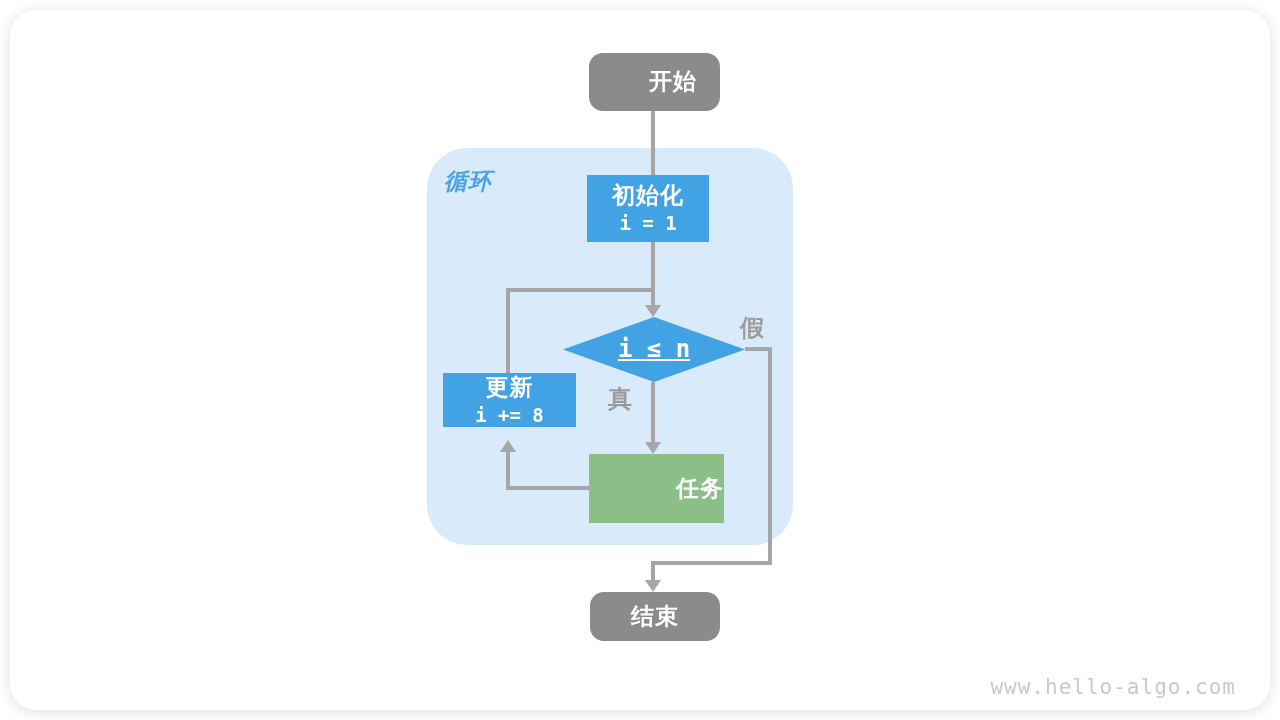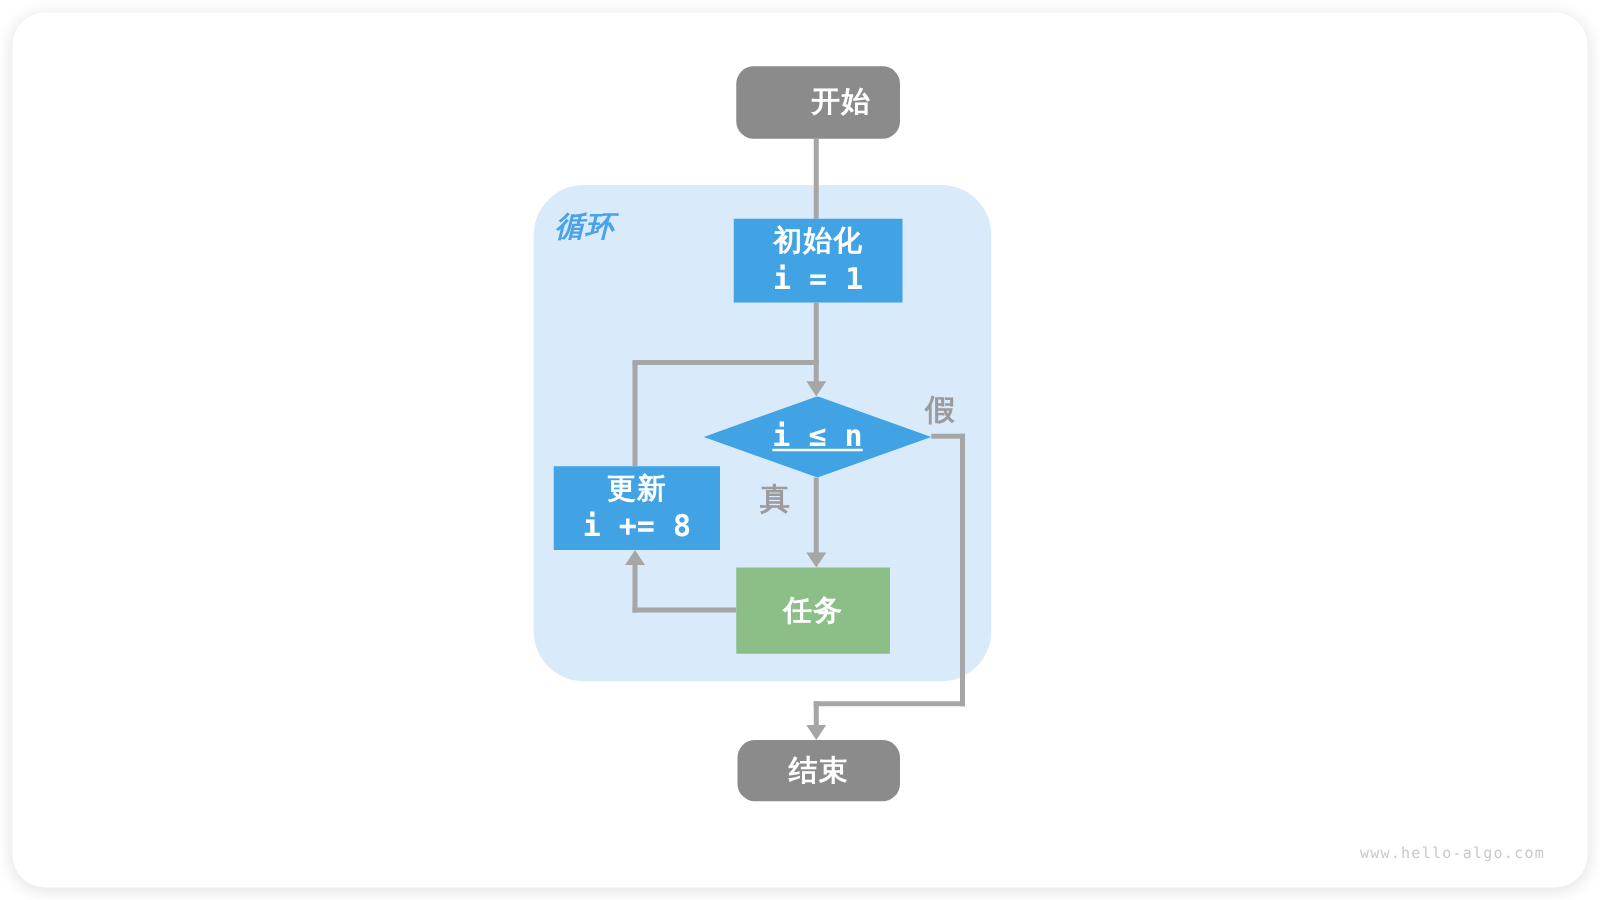--- a/index.html
+++ b/index.html
@@ -36,26 +36,26 @@
   }
   
   .node{
     position:absolute;display:flex;flex-direction:column;
     align-items:center;justify-content:center;
     color:#ffffff;font-weight:bold;text-align:center;
   }
   .node .zh{font-size:23px;line-height:1.3;letter-spacing:1px;}
   .node .code{
     font-family:"DejaVu Sans Mono","Liberation Mono",monospace;
-    font-size:24px;font-weight:bold;line-height:1.3;
+    font-size:19px;font-weight:bold;line-height:1.3;
   }
   .node-start{left:589px;top:53px;width:131px;height:58px;background:var(--node-gray);border-radius:14px;padding-left:37px;}
-  .node-init {left:587px;top:175px;width:135px;height:67px;background:var(--blue);}
-  .node-update{left:443px;top:373px;width:133px;height:67px;background:var(--blue);}
-  .node-task{left:589px;top:454px;width:123px;height:69px;background:var(--green);}
+  .node-init {left:587px;top:175px;width:122px;height:67px;background:var(--blue);}
+  .node-update{left:443px;top:373px;width:133px;height:54px;background:var(--blue);}
+  .node-task{left:589px;top:454px;width:135px;height:69px;background:var(--green);align-items:flex-end;}
   .node-end{left:590px;top:592px;width:130px;height:49px;background:var(--node-gray);border-radius:14px;}
   .node-cond{
     left:563px;top:317px;width:182px;height:65px;background:var(--blue);
     clip-path:polygon(50% 0,100% 50%,50% 100%,0 50%);
   }
   .node-cond .code{font-size:24px;text-decoration:underline;}
   
   .line{position:absolute;background:var(--line);}
   .l-start-init {left:651px;top:111px;width:4px;height:64px;}
   .l-init-cond  {left:651px;top:242px;width:4px;height:66px;}
@@ -80,21 +80,21 @@
   .edge-label{
     position:absolute;font-size:24px;font-weight:bold;color:var(--edge-label);
     letter-spacing:1px;
   }
   .lbl-true{left:608px;top:383px;}
   .lbl-false{left:740px;top:312px;}
   
   .watermark{
     position:absolute;right:44px;top:675px;
     font-family:"DejaVu Sans Mono","Liberation Mono",monospace;
-    font-size:12px;color:var(--watermark);letter-spacing:1px;
+    font-size:21px;color:var(--watermark);letter-spacing:1px;
   }
 </style>
 </head>
 <body>
 
 <div class="stage">
   <div class="card"></div>
 
   <div class="loop-container"></div>
   <div class="loop-label">循环</div>

